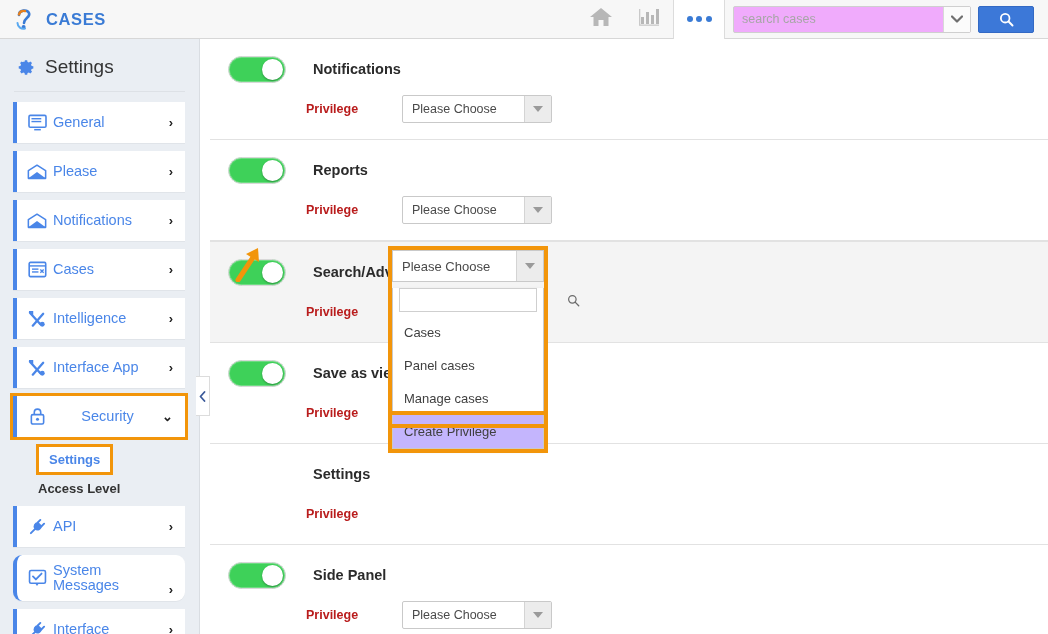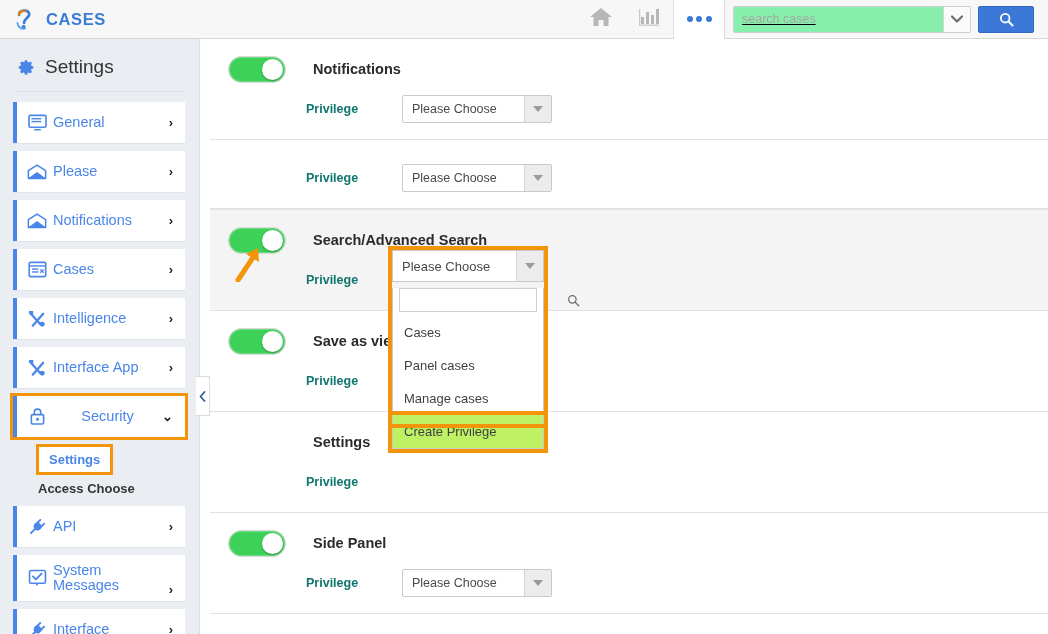--- a/index.html
+++ b/index.html
@@ -30,22 +30,22 @@
     width: 48px; height: 39px; display: flex; align-items: center; justify-content: center;
     cursor: pointer;
   }
   .icon-btn.divided { border-left: 1px solid #dcdcdc; border-right: 1px solid #dcdcdc;
     background:#fff; height: 39px; width: 52px; }
   .dots { display: flex; gap: 3.5px; }
   .dots span { width: 6px; height: 6px; border-radius: 50%; background: #3a7bd5; display:block; }
 
   .searchwrap { display: flex; align-items: center; padding-right: 14px; margin-left: 8px; }
   .search-field {
-    width: 238px; height: 27px; border: 1px solid #cfcfcf; background: #86efac;
-    display: flex; align-items: center; border-radius: 2px; text-decoration: underline;
+    width: 238px; height: 27px; border: 1px solid #cfcfcf; background: #f0abfc;
+    display: flex; align-items: center; border-radius: 2px;
   }
   .search-field input {
     border: none; outline: none; flex: 1; height: 25px; padding: 0 8px;
     font-size: 12.5px; color: #555; font-family: "Liberation Sans", sans-serif;
     background: transparent;
   }
   .search-field input::placeholder { color: #a6a6a6; }
   .search-caret {
     width: 27px; height: 25px; border-left: 1px solid #d8d8d8;
     display: flex; align-items: center; justify-content: center;
@@ -77,21 +77,21 @@
     height: 41px; background: #fff;
     border-left: 4px solid #4a86e8;
     display: flex; align-items: center;
     cursor: pointer;
     box-shadow: 0 1px 0 rgba(0,0,0,0.04);
   }
   .nav-item .nicon { width: 32px; display:flex; justify-content:center; align-items:center; margin-left: 4px;}
   .nav-item .nlabel { color: #4a86e8; font-size: 14.5px; flex: 1; line-height: 1.05; }
   .nav-item .ncaret { color: #222; font-size: 13px; font-weight: bold; margin-right: 12px; }
 
-  .nav-item.two-line { height: 46px; }
+  .nav-item.two-line { height: 46px; border-radius: 9px; }
   .nav-item.two-line .nlabel { font-size: 14.5px; }
   .nav-item.two-line .ncaret { align-self: flex-end; margin-bottom: 4px; }
 
   .nav-item.highlighted { outline: 3px solid #f2950a; text-align: center; }
   .sub-item {
     margin: 2px 0 0 26px; padding: 5px 10px;
     color: #4a86e8; font-weight: bold; font-size: 13px;
     display: inline-block; cursor: pointer;
   }
   .sub-item.boxed { outline: 3px solid #f2950a; background: #fff; }
@@ -131,21 +131,21 @@
     content:""; position: absolute; right: 2px; top: 2px;
     width: 21px; height: 21px; border-radius: 50%; background: #fff;
     box-shadow: 0 1px 2px rgba(0,0,0,0.3);
   }
   .toggle.placeholder { visibility: hidden; }
   .row-title {
     margin-left: 27px; font-size: 14.5px; font-weight: bold; color: #2b2b2b;
   }
   .row-priv { display:flex; align-items: center; margin-top: 10px; }
   .priv-label {
-    width: 96px; margin-left: 96px; font-size: 12.5px; font-weight: bold; color: #0f766e;
+    width: 96px; margin-left: 96px; font-size: 12.5px; font-weight: bold; color: #b91c1c;
   }
   .select {
     width: 150px; height: 28px; border: 1px solid #c9c9c9; background: #fff;
     display: flex; align-items: center; border-radius: 2px; cursor: pointer;
   }
   .select .sel-text { flex: 1; padding-left: 9px; font-size: 12.5px; color: #4a4a4a; }
   .select .sel-arrow {
     width: 27px; height: 26px; background: #ececec; border-left: 1px solid #d4d4d4;
     display:flex; align-items: center; justify-content: center;
   }
@@ -169,21 +169,21 @@
     display:flex; align-items: center;
   }
   .dd-searchbox input {
     flex:1; border:none; outline:none; height:22px; padding: 0 6px; font-size: 12px;
     font-family: "Liberation Sans", sans-serif; color:#444; background: transparent;
   }
   .dd-searchbox .mag { width: 22px; display:flex; align-items:center; justify-content:center; }
   .dd-opt {
     padding: 9px 0 9px 11px; font-size: 13px; color: #3f3f3f; cursor: pointer;
   }
-  .dd-opt.active { background: #bef264; }
+  .dd-opt.active { background: #c4b5fd; }
   .dd-highlight-box {
     position: absolute; left: -4px; top: -4px; width: 160px; height: 182px;
     border: 4px solid #f2950a; pointer-events: none; z-index: 41;
   }
   .dd-highlight-box2 {
     position: absolute; left: -4px; top: 161px; width: 160px; height: 42px;
     border: 4px solid #f2950a; pointer-events: none; z-index: 42;
   }
 
   
@@ -346,21 +346,21 @@
         <circle cx="9" cy="13" r="1.6" fill="#4a86e8"></circle>
       </svg>
     </span>
     <span class="nlabel">Security</span>
     <span class="ncaret">⌄</span>
   </div>
 
   <div style="margin-left:13px">
     <div class="sub-item boxed">Settings</div>
   </div>
-  <div class="sub-static">Access Choose</div>
+  <div class="sub-static">Access Level</div>
 
   <div class="nav-item">
     <span class="nicon">
       <svg width="19" height="18" viewBox="0 0 20 19">
         <path d="M3 16 L7.5 11.5 M13 2 L10 5 M17 6 L14 9" stroke="#4a86e8" stroke-width="2" stroke-linecap="round"></path>
         <path d="M7 12 A4.5 4.5 0 0 0 14.5 8 L11 4.5 A4.5 4.5 0 0 0 7 12 Z" fill="#4a86e8"></path>
       </svg>
     </span>
     <span class="nlabel">API</span>
     <span class="ncaret">›</span>
@@ -408,20 +408,24 @@
       <div class="select">
         <span class="sel-text">Please Choose</span>
         <span class="sel-arrow">
             <span class="tri-down"></span>
           </span>
       </div>
     </div>
   </div>
 
   <div class="row">
+    <div class="row-top">
+      <div class="toggle"></div>
+      <span class="row-title">Reports</span>
+    </div>
     <div class="row-priv">
       <span class="priv-label">Privilege</span>
       <div class="select">
         <span class="sel-text">Please Choose</span>
         <span class="sel-arrow">
             <span class="tri-down"></span>
           </span>
       </div>
     </div>
   </div>

